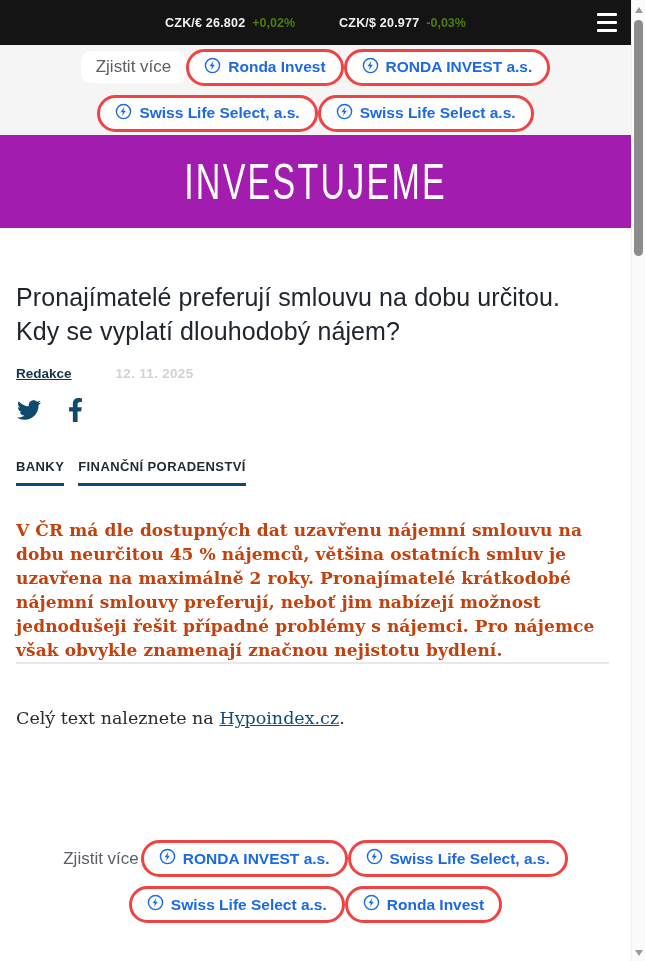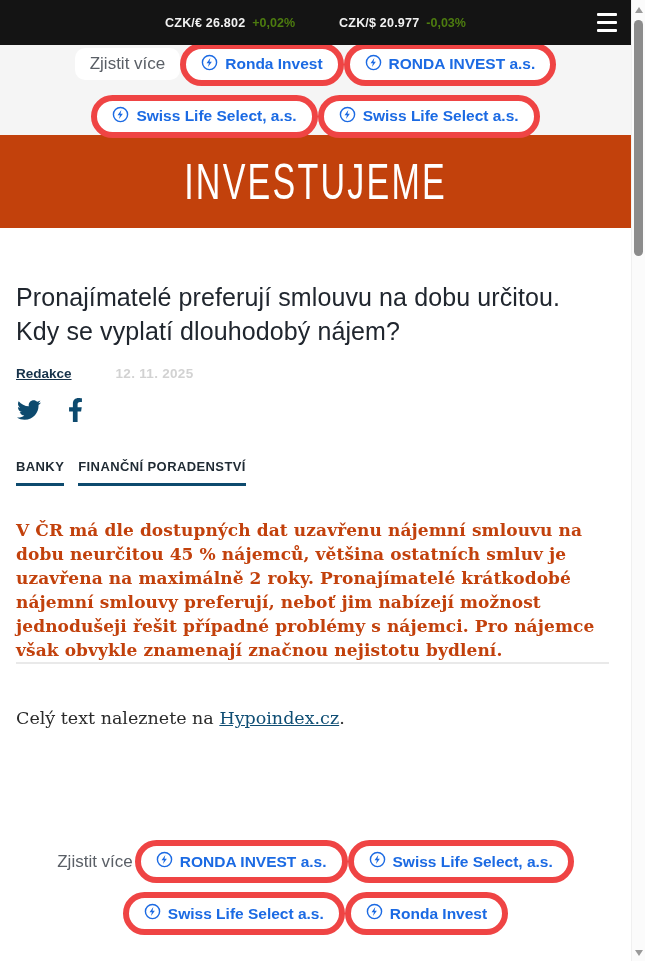--- a/index.html
+++ b/index.html
@@ -20,27 +20,27 @@
   .hamburger span { display:block; height:3px; background:#fff; border-radius:1px; }
 
   
   .promo-top { height:90px; background:#f5f5f5; display:flex; flex-direction:column;
                justify-content:center; align-items:center; gap:9px; }
   .promo-row { display:flex; align-items:center; }
   .zjistit-box { background:#fff; border-radius:10px; padding:6px 15px; color:#5a5f66;
                  font-size:17px; }
   .zjistit-plain { color:#5a5f66; font-size:17px; margin-right:2px; }
   .pill { display:inline-flex; align-items:center; gap:7px; background:#fff;
-          border:6px solid #ef4444; border-radius:999px; padding:5px 15px;
+          border:3px solid #ef4444; border-radius:999px; padding:5px 15px;
           color:#1b6ae3; font-weight:bold; font-size:15.5px; cursor:pointer;
           font-family:"Liberation Sans", sans-serif; white-space:nowrap; }
   .pill svg { flex:0 0 auto; }
 
   
-  .masthead { height:93px; background:#c2410c; display:flex; align-items:center;
+  .masthead { height:93px; background:#a21caf; display:flex; align-items:center;
               justify-content:center; }
   .logo { color:#fff; font-size:46px; font-weight:400; letter-spacing:3px;
           transform:scale(0.74,1.08); white-space:nowrap; }
 
   
   .article { padding:0 22px 0 16px; }
   .title { margin-top:52px; font-size:25px; line-height:34px; font-weight:normal;
            color:#20262e; letter-spacing:.1px; }
   .byline { margin-top:18px; display:flex; align-items:center; font-size:13.5px; }
   .author { color:#16324a; font-weight:bold; text-decoration:underline; cursor:pointer; }

